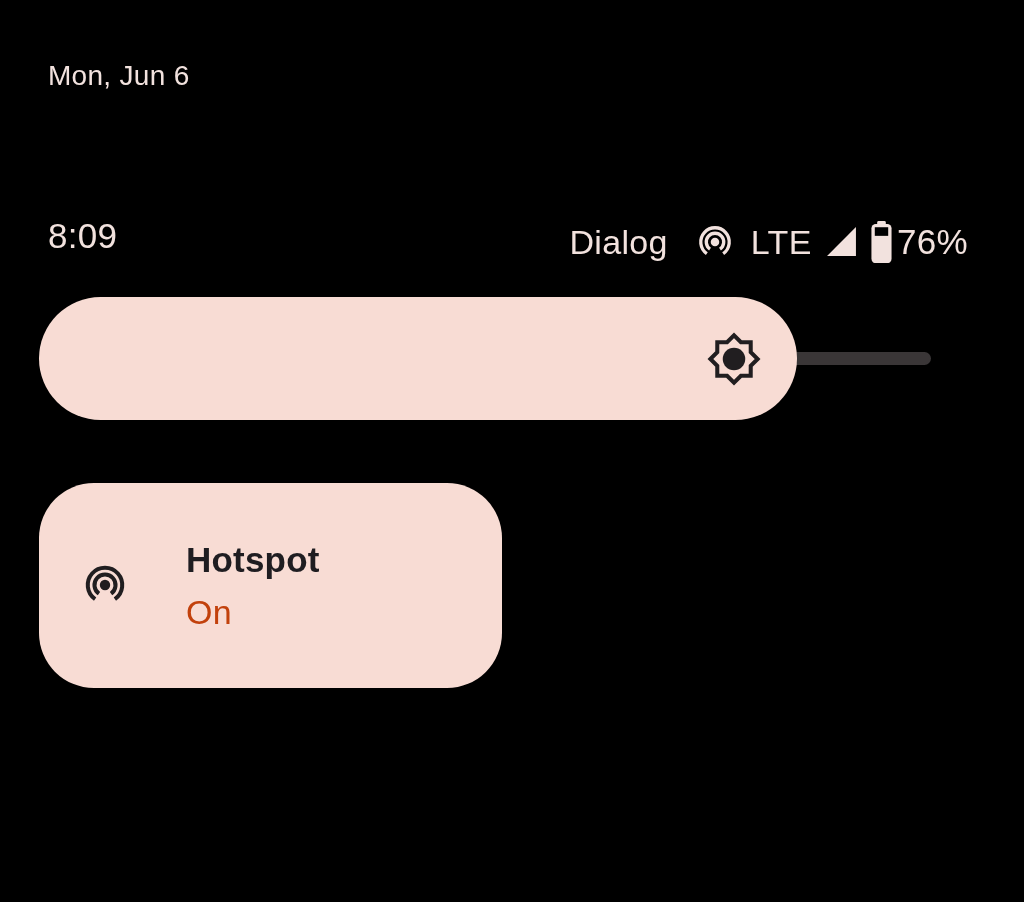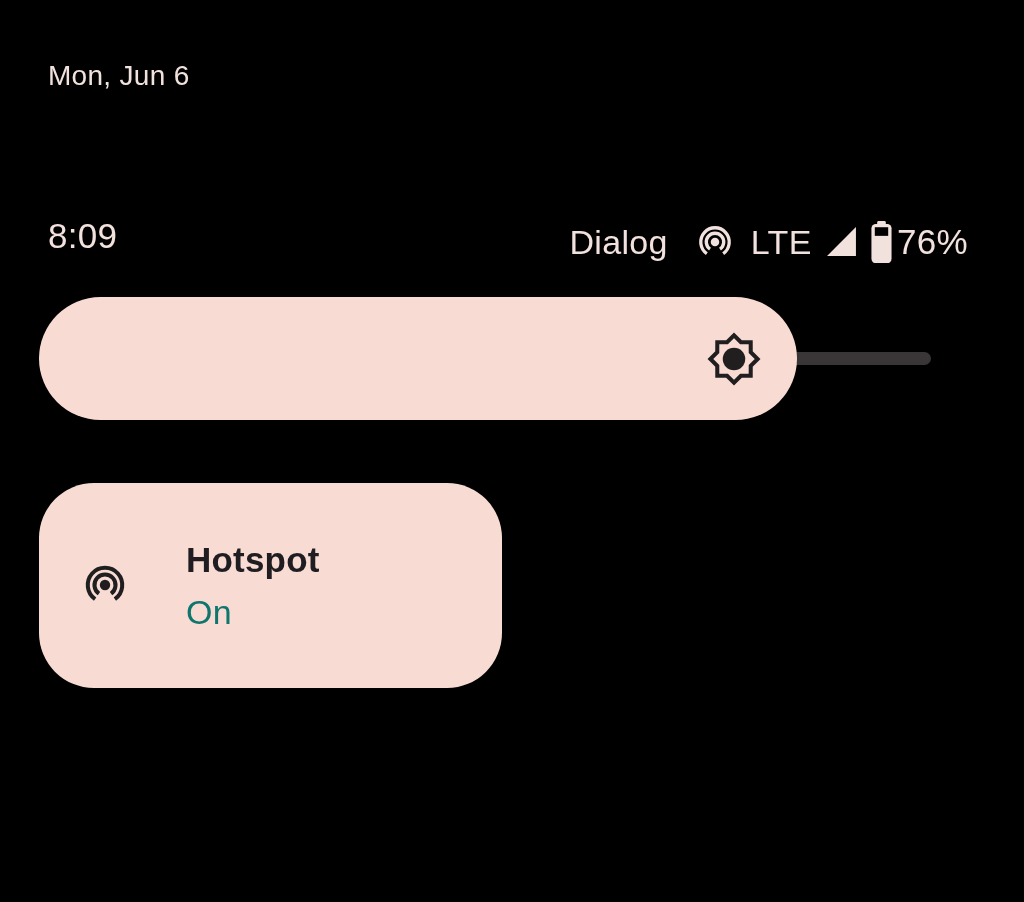--- a/index.html
+++ b/index.html
@@ -103,21 +103,21 @@
   }
   .qs-tile-label {
     font-size: 35px;
     font-weight: 600;
     letter-spacing: 0.2px;
     color: #1F1D21;
   }
   .qs-tile-state {
     font-size: 34px;
     letter-spacing: 0.2px;
-    color: #0f766e;
+    color: #c2410c;
   }
 
   svg { display: block; }
 </style>
 </head>
 <body>
 
 <div class="stage">
 
   <div class="date-header">Mon, Jun 6</div>

